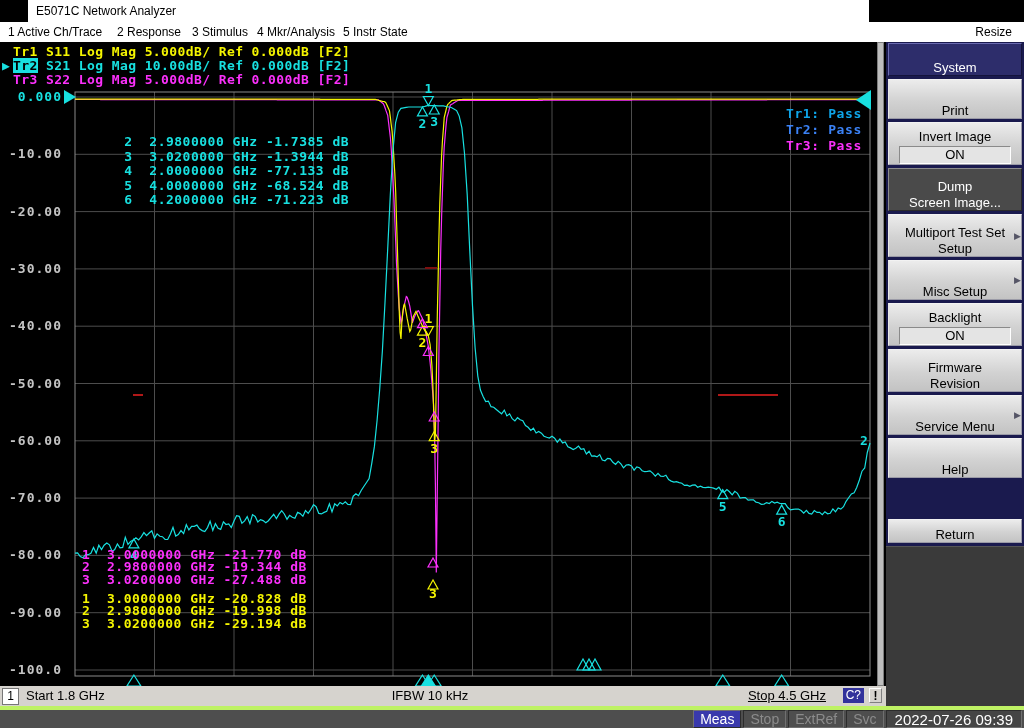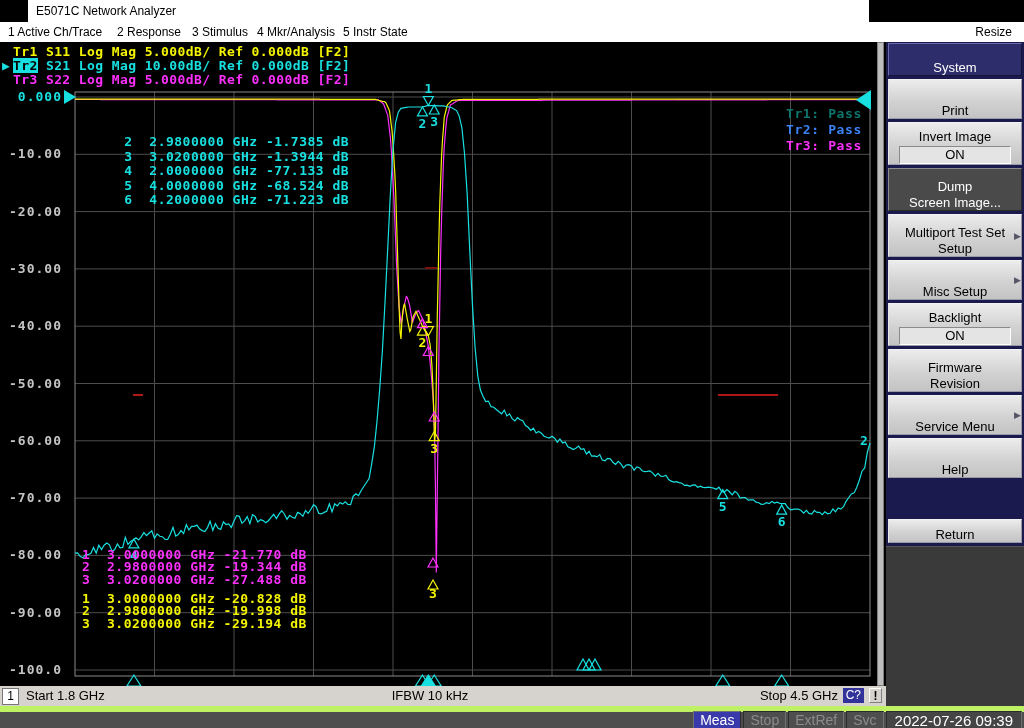--- a/index.html
+++ b/index.html
@@ -39,29 +39,29 @@
                 border-color:#8a8a8a #ffffff #ffffff #8a8a8a;font-size:13px;line-height:16px;}
   .skey .arr{position:absolute;right:0px;top:50%;transform:translateY(-50%);font-size:9px;color:#556;}
   .sk-bottom{flex:1;margin:0;background:#3a3a3a;border-top:1px solid #555;}
   
   .channelbar{position:absolute;left:0;top:686px;width:886px;height:20px;background:#d6d3ce;
               font-size:13px;color:#000;}
   .chan-num{position:absolute;left:2px;top:2px;width:15px;height:15px;background:#fff;
             border:1px solid #777;text-align:center;line-height:15px;font-size:12px;}
   .start{position:absolute;left:26px;line-height:20px;}
   .ifbw{position:absolute;left:430px;transform:translateX(-50%);line-height:20px;}
-  .stopg{position:absolute;right:48px;line-height:20px;}
+  .stopg{position:absolute;right:60px;line-height:20px;text-decoration:underline;}
   .calbadge{position:absolute;right:22px;top:2px;background:#32329b;color:#fff;font-size:12px;
             line-height:15px;padding:0 3px;}
   .warn{position:absolute;right:4px;top:2px;width:13px;height:15px;background:#d6d3ce;
         border:1px solid;border-color:#fff #808080 #808080 #fff;text-align:center;line-height:15px;
         font-size:12px;font-weight:700;box-sizing:border-box;}
   
   .statusbar{position:absolute;left:0;top:706px;width:1024px;height:22px;background:#4e4e4e;
-             border-top:6px solid #bef264;box-sizing:border-box;display:flex;justify-content:flex-end;
+             border-top:4px solid #bef264;box-sizing:border-box;display:flex;justify-content:flex-end;
              align-items:center;gap:2px;padding-right:2px;font-size:14px;}
   .seg{height:18px;line-height:17px;padding:0 6px;border:1px solid;box-sizing:border-box;
        border-color:#2c2c2c #707070 #707070 #2c2c2c;color:#8b8b8b;}
   .seg.active{background:#3939ac;color:#fff;border-color:#707070 #2c2c2c #2c2c2c #707070;}
   .clock{height:18px;line-height:17px;padding:0 8px;border:1px solid;box-sizing:border-box;
          border-color:#2c2c2c #707070 #707070 #2c2c2c;color:#fff;font-size:15px;background:#454545;}
 </style>
 </head>
 <body>
 
@@ -161,21 +161,21 @@
         <div class="trace-row" style="top: 2px; color: rgb(245, 245, 0);"><span class="acell" style="color: rgb(24, 224, 224);"></span><span class="tname">Tr1</span><span> S11 Log Mag 5.000dB/ Ref 0.000dB [F2]</span></div>
         <div class="trace-row" style="top: 16px; color: rgb(24, 224, 224);"><span class="acell" style="color: rgb(24, 224, 224);">▶</span><span class="tname active">Tr2</span><span> S21 Log Mag 10.00dB/ Ref 0.000dB [F2]</span></div>
         <div class="trace-row" style="top: 30px; color: rgb(251, 48, 251);"><span class="acell" style="color: rgb(24, 224, 224);"></span><span class="tname">Tr3</span><span> S22 Log Mag 5.000dB/ Ref 0.000dB [F2]</span></div>
       </div>
     <div id="mtables">
         <div class="mtable" style="left: 116px; top: 93px; color: rgb(24, 224, 224); line-height: 14.5px;"><div> 2  2.9800000 GHz -1.7385 dB</div><div> 3  3.0200000 GHz -1.3944 dB</div><div> 4  2.0000000 GHz -77.133 dB</div><div> 5  4.0000000 GHz -68.524 dB</div><div> 6  4.2000000 GHz -71.223 dB</div></div>
         <div class="mtable" style="left: 82px; top: 507px; color: rgb(251, 48, 251); line-height: 12.3px;"><div>1  3.0000000 GHz -21.770 dB</div><div>2  2.9800000 GHz -19.344 dB</div><div>3  3.0200000 GHz -27.488 dB</div></div>
         <div class="mtable" style="left: 82px; top: 551px; color: rgb(245, 245, 0); line-height: 12.3px;"><div>1  3.0000000 GHz -20.828 dB</div><div>2  2.9800000 GHz -19.998 dB</div><div>3  3.0200000 GHz -29.194 dB</div></div>
       </div>
     <div class="pass-panel" id="pass-panel">
-        <div style="color: #0f766e;">Tr1: Pass</div>
+        <div style="color: #0ea5e9;">Tr1: Pass</div>
         <div style="color: #3b82f6;">Tr2: Pass</div>
         <div style="color: rgb(251, 48, 251);">Tr3: Pass</div>
       </div>
   </div>
 
   <div class="divider"></div>
 
   <div class="softkeys" id="softkeys">
       <div class="skey header" style="height: 33px;">
         <div class="ln">System</div>

